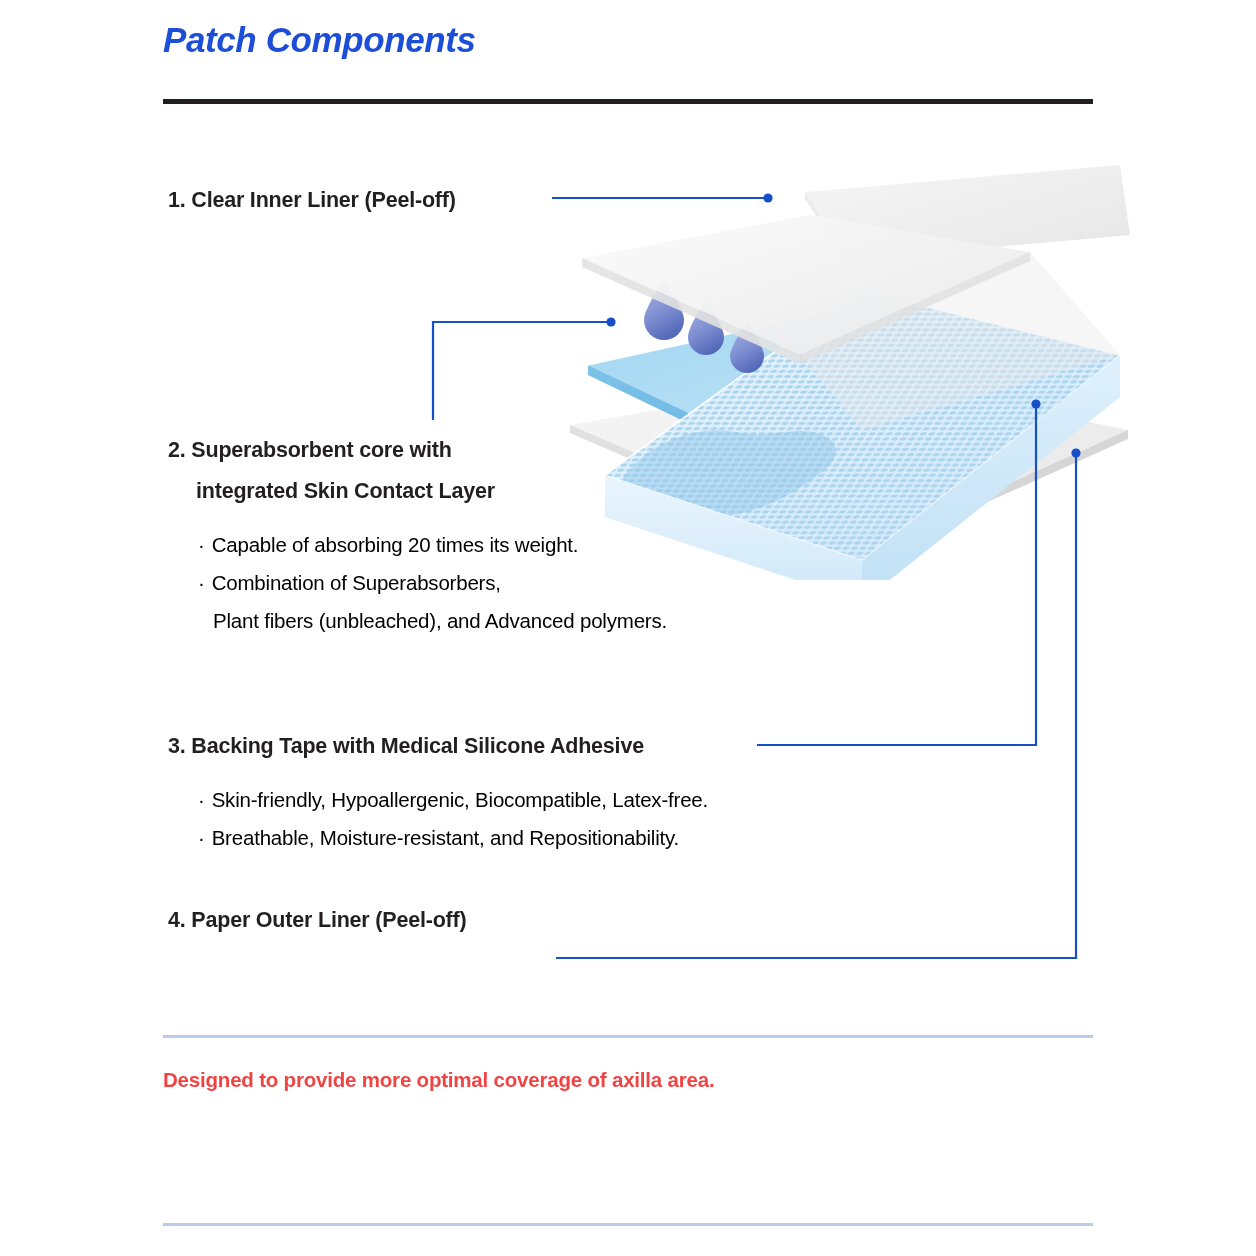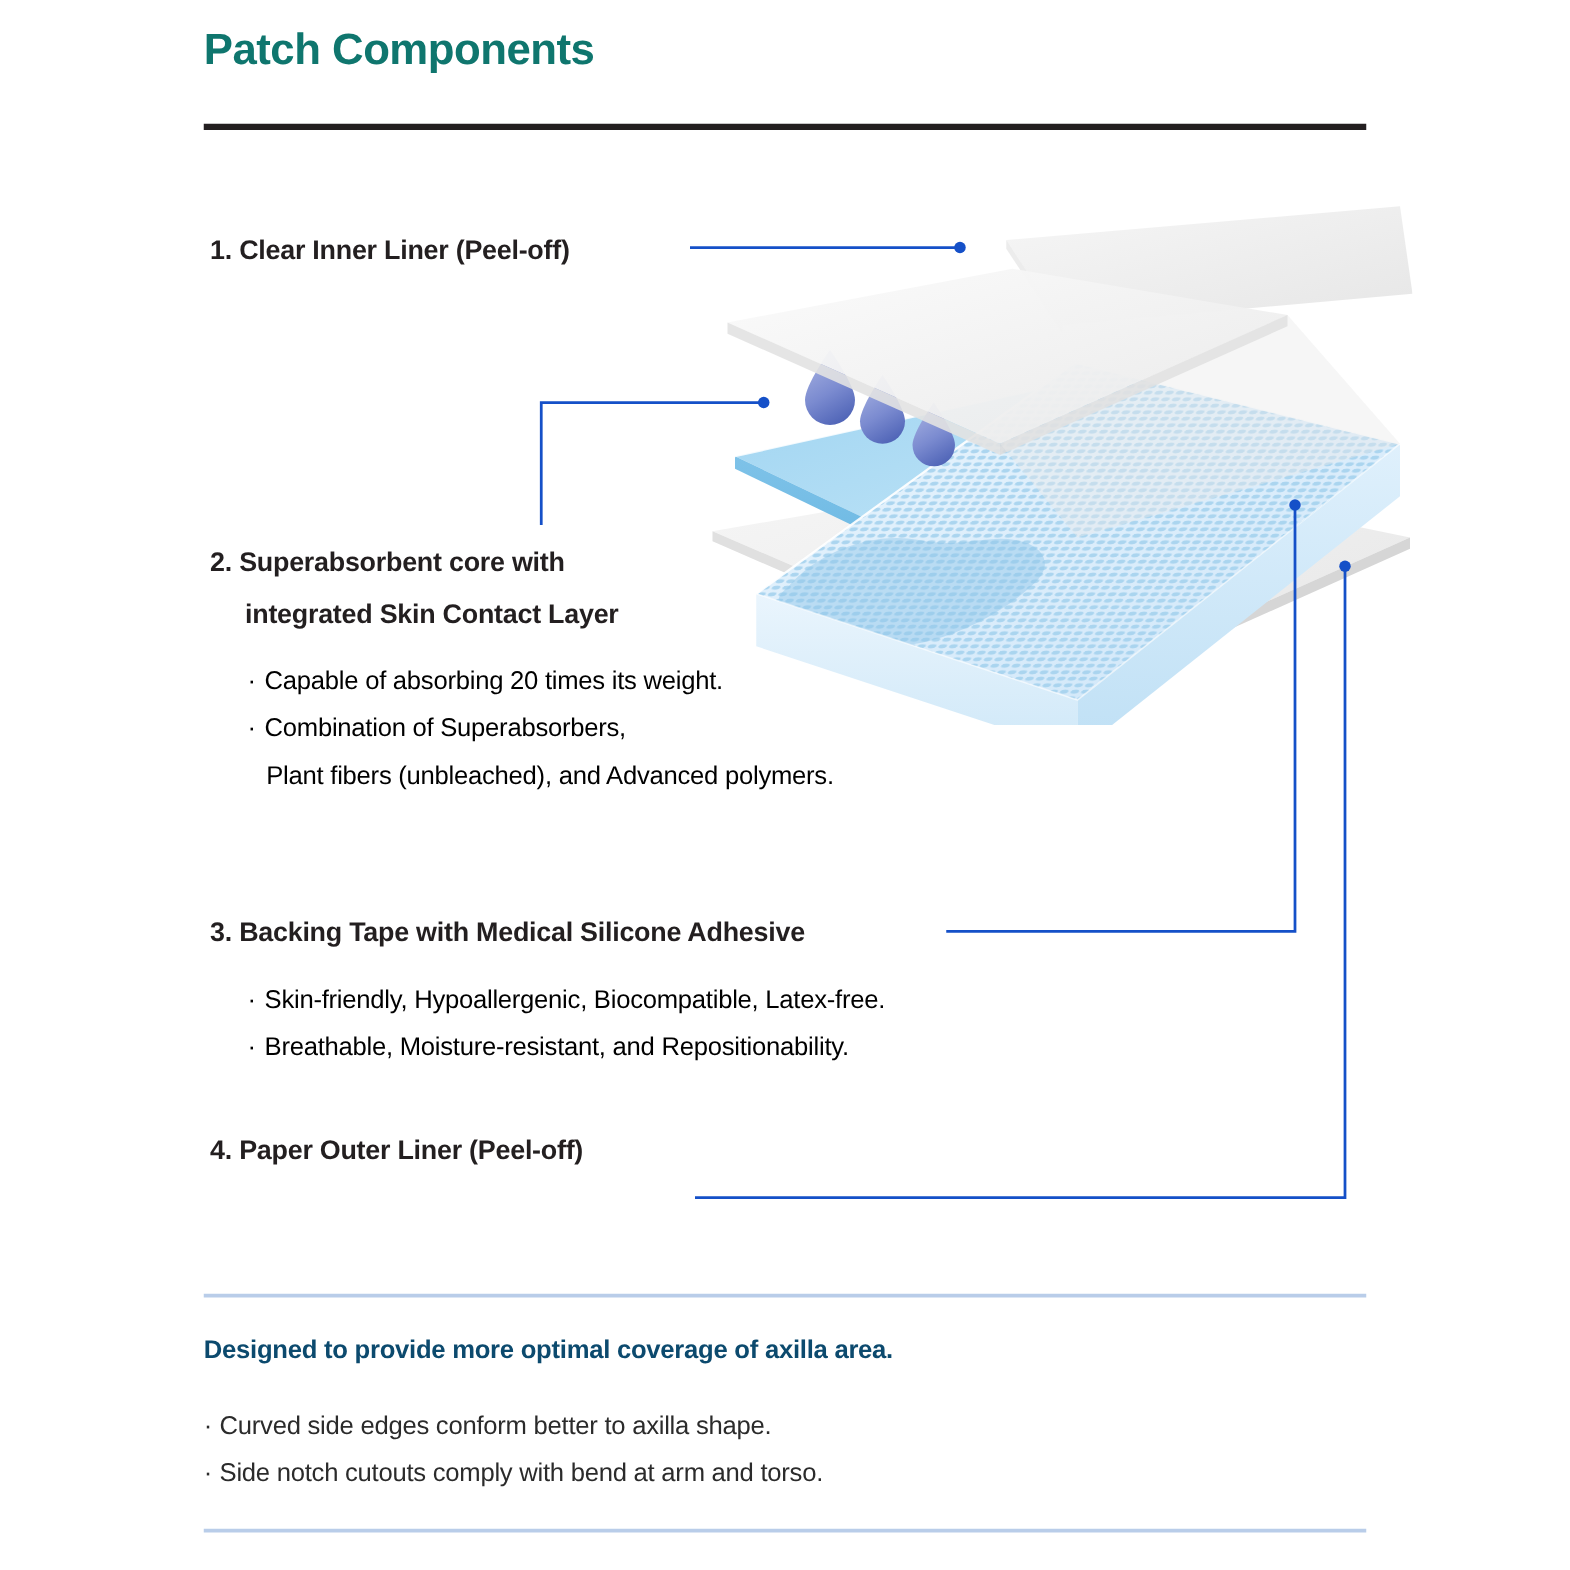--- a/index.html
+++ b/index.html
@@ -7,21 +7,22 @@
     width:1256px;height:1256px;background:#ffffff;
     font-family:"Liberation Sans", sans-serif;
     color:#231f20;overflow:hidden;position:relative;
   }
   #page{position:absolute;inset:0;}
 
   
   .page-title{
     position:absolute;left:163px;top:20px;
     font-size:35px;font-weight:bold;letter-spacing:-0.4px;
-    color:#0f766e;
+    color:#1d4ed8;
+    font-style:italic;
   }
   .title-rule{
     position:absolute;left:163px;top:99px;width:930px;height:5px;
     background:#231f20;
   }
 
   
   .illus{position:absolute;left:560px;top:140px;width:570px;height:440px;}
   .illus svg{display:block;}
 
@@ -50,21 +51,21 @@
   #sec4{top:900px;}
 
   
   .rule-soft{
     position:absolute;left:163px;width:930px;height:3px;background:#b9cde9;
   }
   #rule-top{top:1035px;}
   #rule-bot{top:1223px;}
   .foot-head{
     position:absolute;left:163px;top:1068px;
-    font-size:20.5px;font-weight:bold;color:#0c4a6e;letter-spacing:-0.2px;
+    font-size:20.5px;font-weight:bold;color:#ef4444;letter-spacing:-0.2px;
     white-space:nowrap;
   }
   .foot-list{position:absolute;left:163px;top:1122px;}
   .foot-item{
     font-size:20.5px;color:#2b2b2b;line-height:38px;white-space:nowrap;
     letter-spacing:-0.2px;
   }
   .foot-item .dot{margin-right:6px;}
 </style>
 </head>
@@ -236,23 +237,15 @@
 
   <div class="sec" id="sec4">
     <div class="sec-head">
       <span>4.</span>
       <span>Paper Outer Liner (Peel-off)</span>
     </div>
   </div>
 
   <div class="rule-soft" id="rule-top"></div>
   <div class="foot-head">Designed to provide more optimal coverage of axilla area.</div>
-  <div class="foot-list">
-    <div class="foot-item">
-      <span class="dot">·</span><span>Curved side edges conform better to axilla shape.</span>
-    </div>
-    <div class="foot-item">
-      <span class="dot">·</span><span>Side notch cutouts comply with bend at arm and torso.</span>
-    </div>
-  </div>
   <div class="rule-soft" id="rule-bot"></div>
 
 </div>
 
 </body></html>

